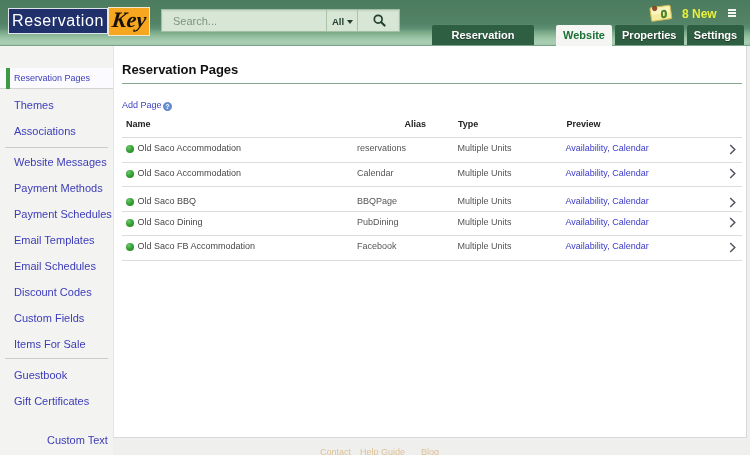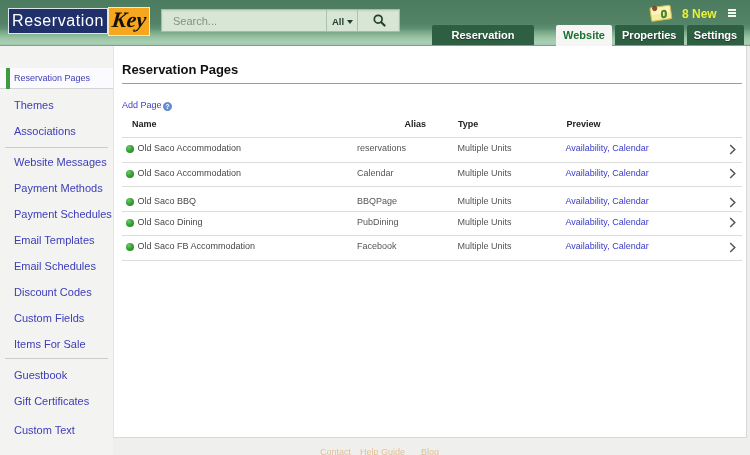--- a/index.html
+++ b/index.html
@@ -120,32 +120,32 @@
     <div class="sitem" style="top:136px;">Payment Methods</div>
     <div class="sitem" style="top:162px;">Payment Schedules</div>
     <div class="sitem" style="top:188px;">Email Templates</div>
     <div class="sitem" style="top:214px;">Email Schedules</div>
     <div class="sitem" style="top:240px;">Discount Codes</div>
     <div class="sitem" style="top:266px;">Custom Fields</div>
     <div class="sitem" style="top:292px;">Items For Sale</div>
     <div class="sdiv" style="top:312px;"></div>
     <div class="sitem" style="top:323px;">Guestbook</div>
     <div class="sitem" style="top:349px;">Gift Certificates</div>
-    <div class="sitem" style="top:378px;">Custom Text</div>
+    <div class="sitem" style="top:388px;margin-left:33px;">Custom Text</div>
   </div>
 
   <div id="panel">
     <h1>Reservation Pages</h1>
     <div class="hr"></div>
     <div id="addpage">Add Page</div>
     <svg id="helpico" width="9" height="9" viewBox="0 0 12 12">
       <circle cx="6" cy="6" r="5.5" fill="#6a92d8" stroke="#3a5a9a" stroke-width="0.7"></circle>
       <text x="6" y="9" font-size="8.5" font-weight="bold" fill="#fff" text-anchor="middle" font-family="Liberation Sans">?</text>
     </svg>
-    <div class="thead" style="left:18px;">Name</div>
+    <div class="thead" style="left:12px;">Name</div>
     <div class="thead" style="left:243.5px;margin-left:47px;">Alias</div>
     <div class="thead" style="left:344px;">Type</div>
     <div class="thead" style="left:452.5px;">Preview</div>
     <div class="line" style="top:91px;"></div>
 
     <div class="row" style="top:91px;">
       <div class="dot"></div>
         <div class="nm">Old Saco Accommodation</div>
       <div class="al">reservations</div>
         <div class="ty">Multiple Units</div>

